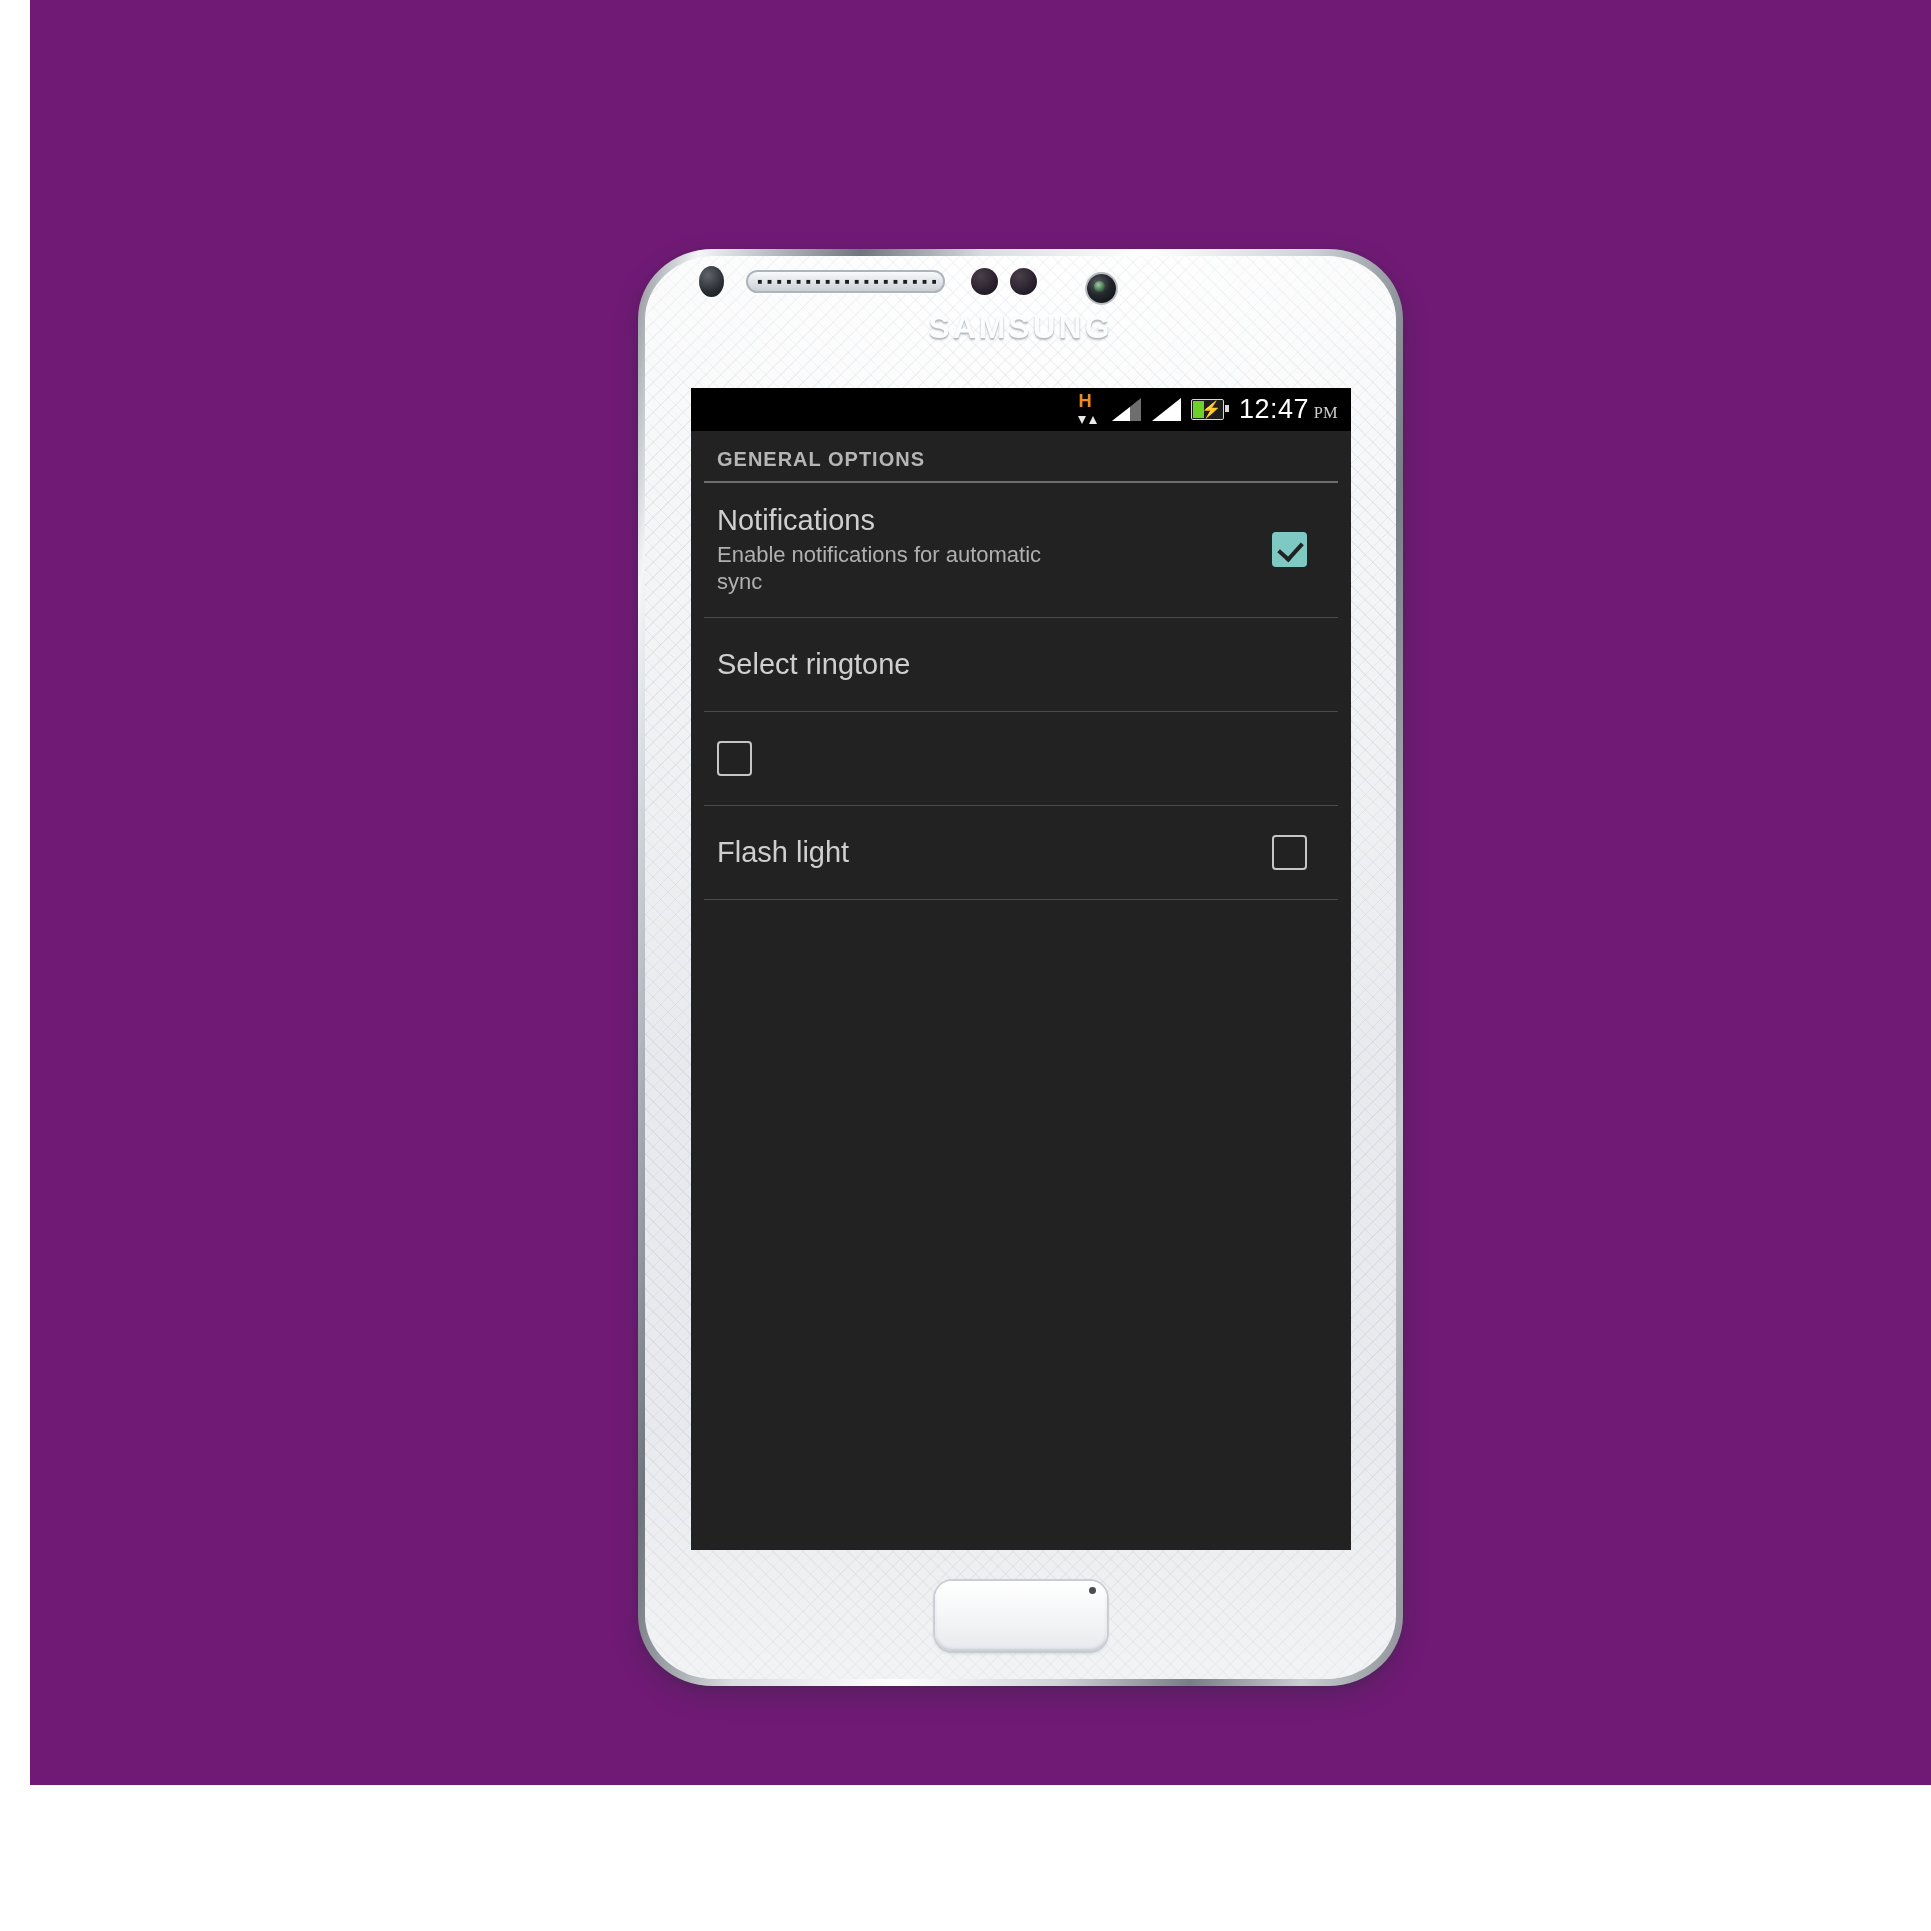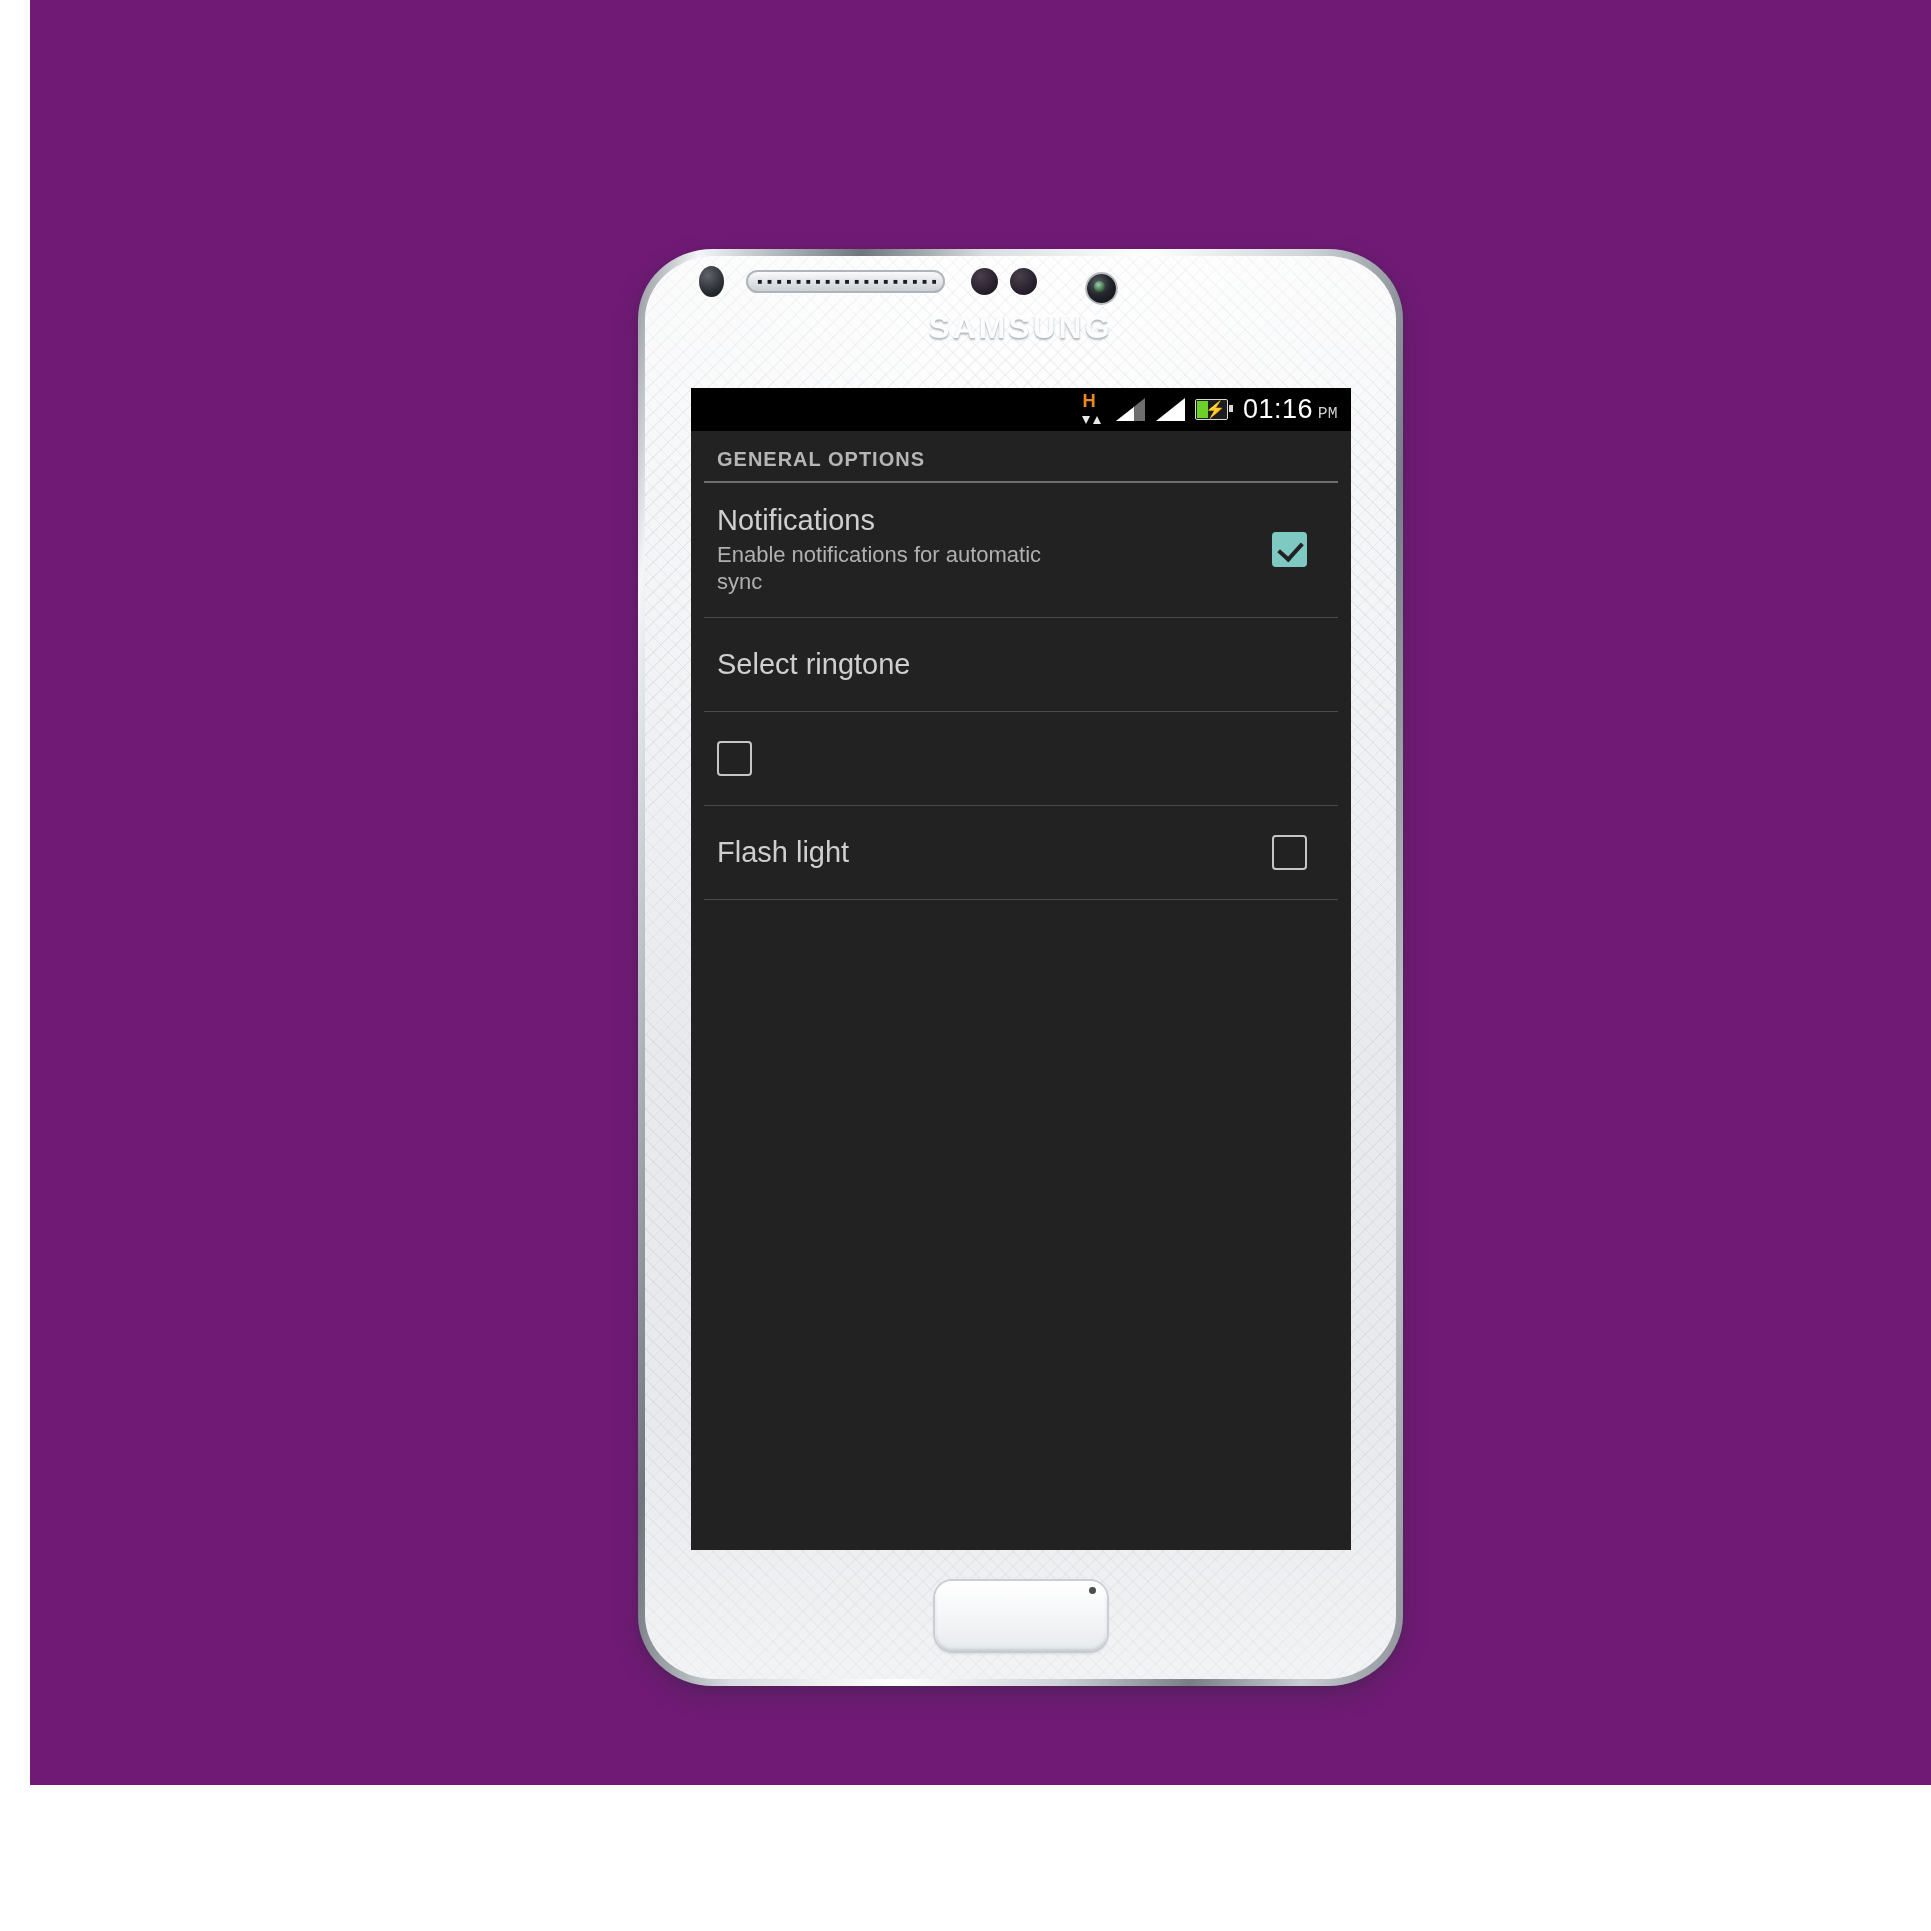--- a/index.html
+++ b/index.html
@@ -298,21 +298,21 @@
     margin-left: 3.9px;
   }
   .clock .time {
     font-size: 27px;
     font-family: "Liberation Sans", sans-serif;
     letter-spacing: 0.5px;
   }
   .clock .ampm {
     font-size: 16.4px;
     color: #cfcfcf;
-    font-family: Liberation Mono, monospace;
+    font-family: Liberation Serif, serif;
   }
 
   
   .content {
     position: relative;
     background: #222222;
     height: calc(100% - 43px);
     border-radius: 32px;
   }
   .section-header {
@@ -417,21 +417,21 @@
             <span class="bg-tri"></span>
 
           </div>
 
           <div class="battery">
             <span class="fill"></span>
             <span class="bolt">⚡</span>
           </div>
 
           <div class="clock">
-            <span class="time">01:16</span>
+            <span class="time">12:47</span>
             <span class="ampm">PM</span>
           </div>
 
         </div>
       </div>
 
       <div class="content">
 
         <div class="section-header">GENERAL OPTIONS</div>
         <div class="hr"></div>

